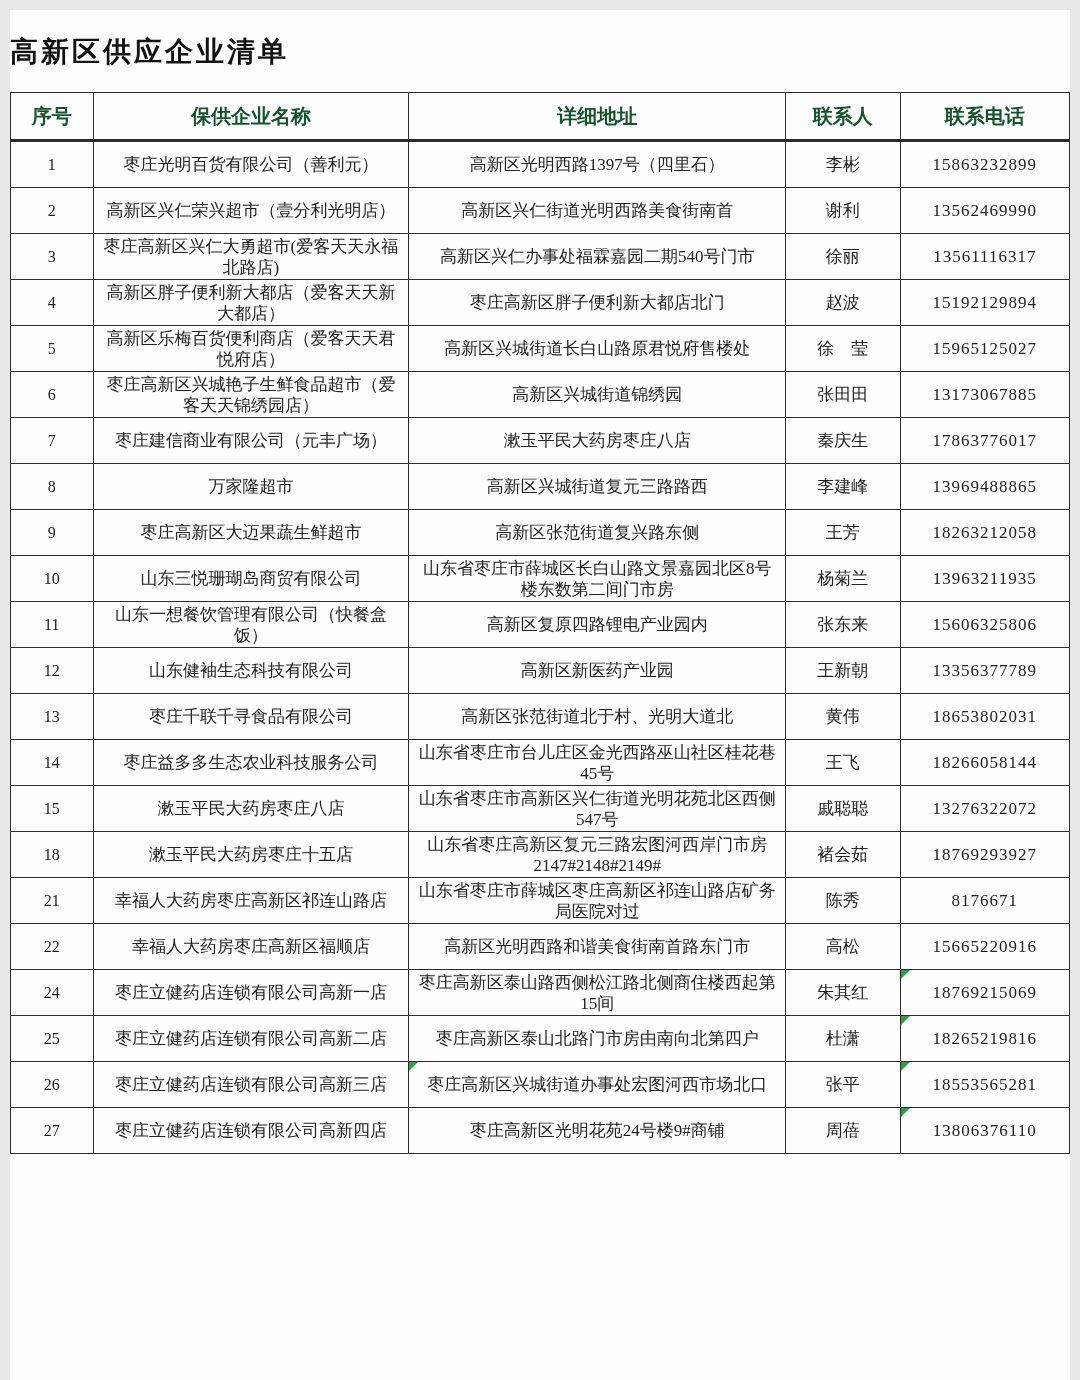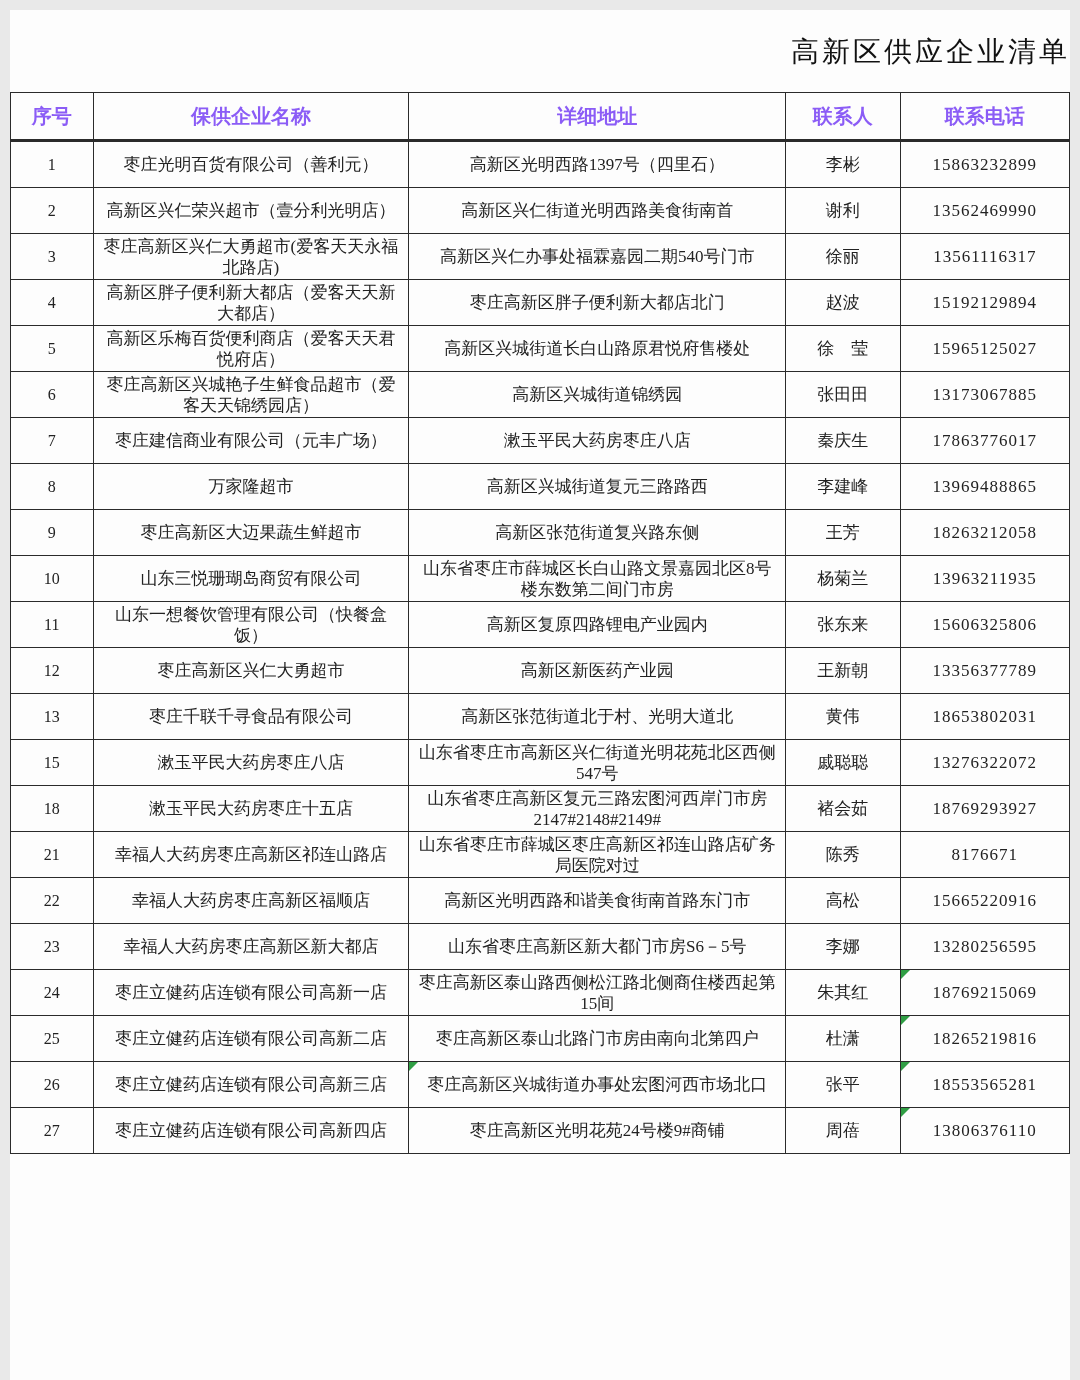--- a/index.html
+++ b/index.html
@@ -8,23 +8,23 @@
     background:#e9e9e9;
     font-family:"Liberation Serif","DejaVu Serif",serif;
     color:#1f1f1f;
     -webkit-font-smoothing:antialiased;
   }
   .page{
     position:absolute;left:10px;top:10px;right:10px;bottom:0;
     background:#fdfdfd;
   }
   .title{
-    text-align:right;
+    text-align:left;
     font-size:28px;
-    font-weight:normal;
+    font-weight:bold;
     letter-spacing:3px;
     padding:23px 0 21px 0;
     color:#111;
   }
   table.supply{
     border-collapse:collapse;
     table-layout:fixed;
     width:100%;
     background:#fdfdfd;
   }
@@ -38,21 +38,21 @@
     text-align:center;
     vertical-align:middle;
     padding:1px 6px;
     overflow:hidden;
   }
   table.supply thead th{
     height:44px;
     font-size:20px;
     font-weight:bold;
     border-bottom-width:3px;
-    color:#8b5cf6;
+    color:#14532d;
   }
   table.supply tbody td{
     height:43px;
     font-size:17px;
     line-height:21px;
     color:#222;
     position:relative;
   }
   table.supply tbody td:nth-child(1){font-size:16px;}
   table.supply tbody td:nth-child(5){letter-spacing:1px;margin-top:8px;}
@@ -162,33 +162,40 @@
         </tr>
         <tr>
           <td>11</td>
           <td>山东一想餐饮管理有限公司（快餐盒饭）</td>
           <td>高新区复原四路锂电产业园内</td>
           <td>张东来</td>
           <td>15606325806</td>
         </tr>
         <tr>
           <td>12</td>
-          <td>枣庄高新区兴仁大勇超市</td>
+          <td>山东健袖生态科技有限公司</td>
           <td>高新区新医药产业园</td>
           <td>王新朝</td>
           <td>13356377789</td>
         </tr>
         <tr>
           <td>13</td>
           <td>枣庄千联千寻食品有限公司</td>
           <td>高新区张范街道北于村、光明大道北</td>
           <td>黄伟</td>
           <td>18653802031</td>
         </tr>
         <tr>
+          <td>14</td>
+          <td>枣庄益多多生态农业科技服务公司</td>
+          <td>山东省枣庄市台儿庄区金光西路巫山社区桂花巷45号</td>
+          <td>王飞</td>
+          <td>18266058144</td>
+        </tr>
+        <tr>
           <td>15</td>
           <td>漱玉平民大药房枣庄八店</td>
           <td>山东省枣庄市高新区兴仁街道光明花苑北区西侧547号</td>
           <td>戚聪聪</td>
           <td>13276322072</td>
         </tr>
         <tr>
           <td>18</td>
           <td>漱玉平民大药房枣庄十五店</td>
           <td>山东省枣庄高新区复元三路宏图河西岸门市房2147#2148#2149#</td>
@@ -203,27 +210,20 @@
           <td>8176671</td>
         </tr>
         <tr>
           <td>22</td>
           <td>幸福人大药房枣庄高新区福顺店</td>
           <td>高新区光明西路和谐美食街南首路东门市</td>
           <td>高松</td>
           <td>15665220916</td>
         </tr>
         <tr>
-          <td>23</td>
-          <td>幸福人大药房枣庄高新区新大都店</td>
-          <td>山东省枣庄高新区新大都门市房S6－5号</td>
-          <td>李娜</td>
-          <td>13280256595</td>
-        </tr>
-        <tr>
           <td>24</td>
           <td>枣庄立健药店连锁有限公司高新一店</td>
           <td>枣庄高新区泰山路西侧松江路北侧商住楼西起第15间</td>
           <td>朱其红</td>
           <td class="marked">18769215069</td>
         </tr>
         <tr>
           <td>25</td>
           <td>枣庄立健药店连锁有限公司高新二店</td>
           <td>枣庄高新区泰山北路门市房由南向北第四户</td>

